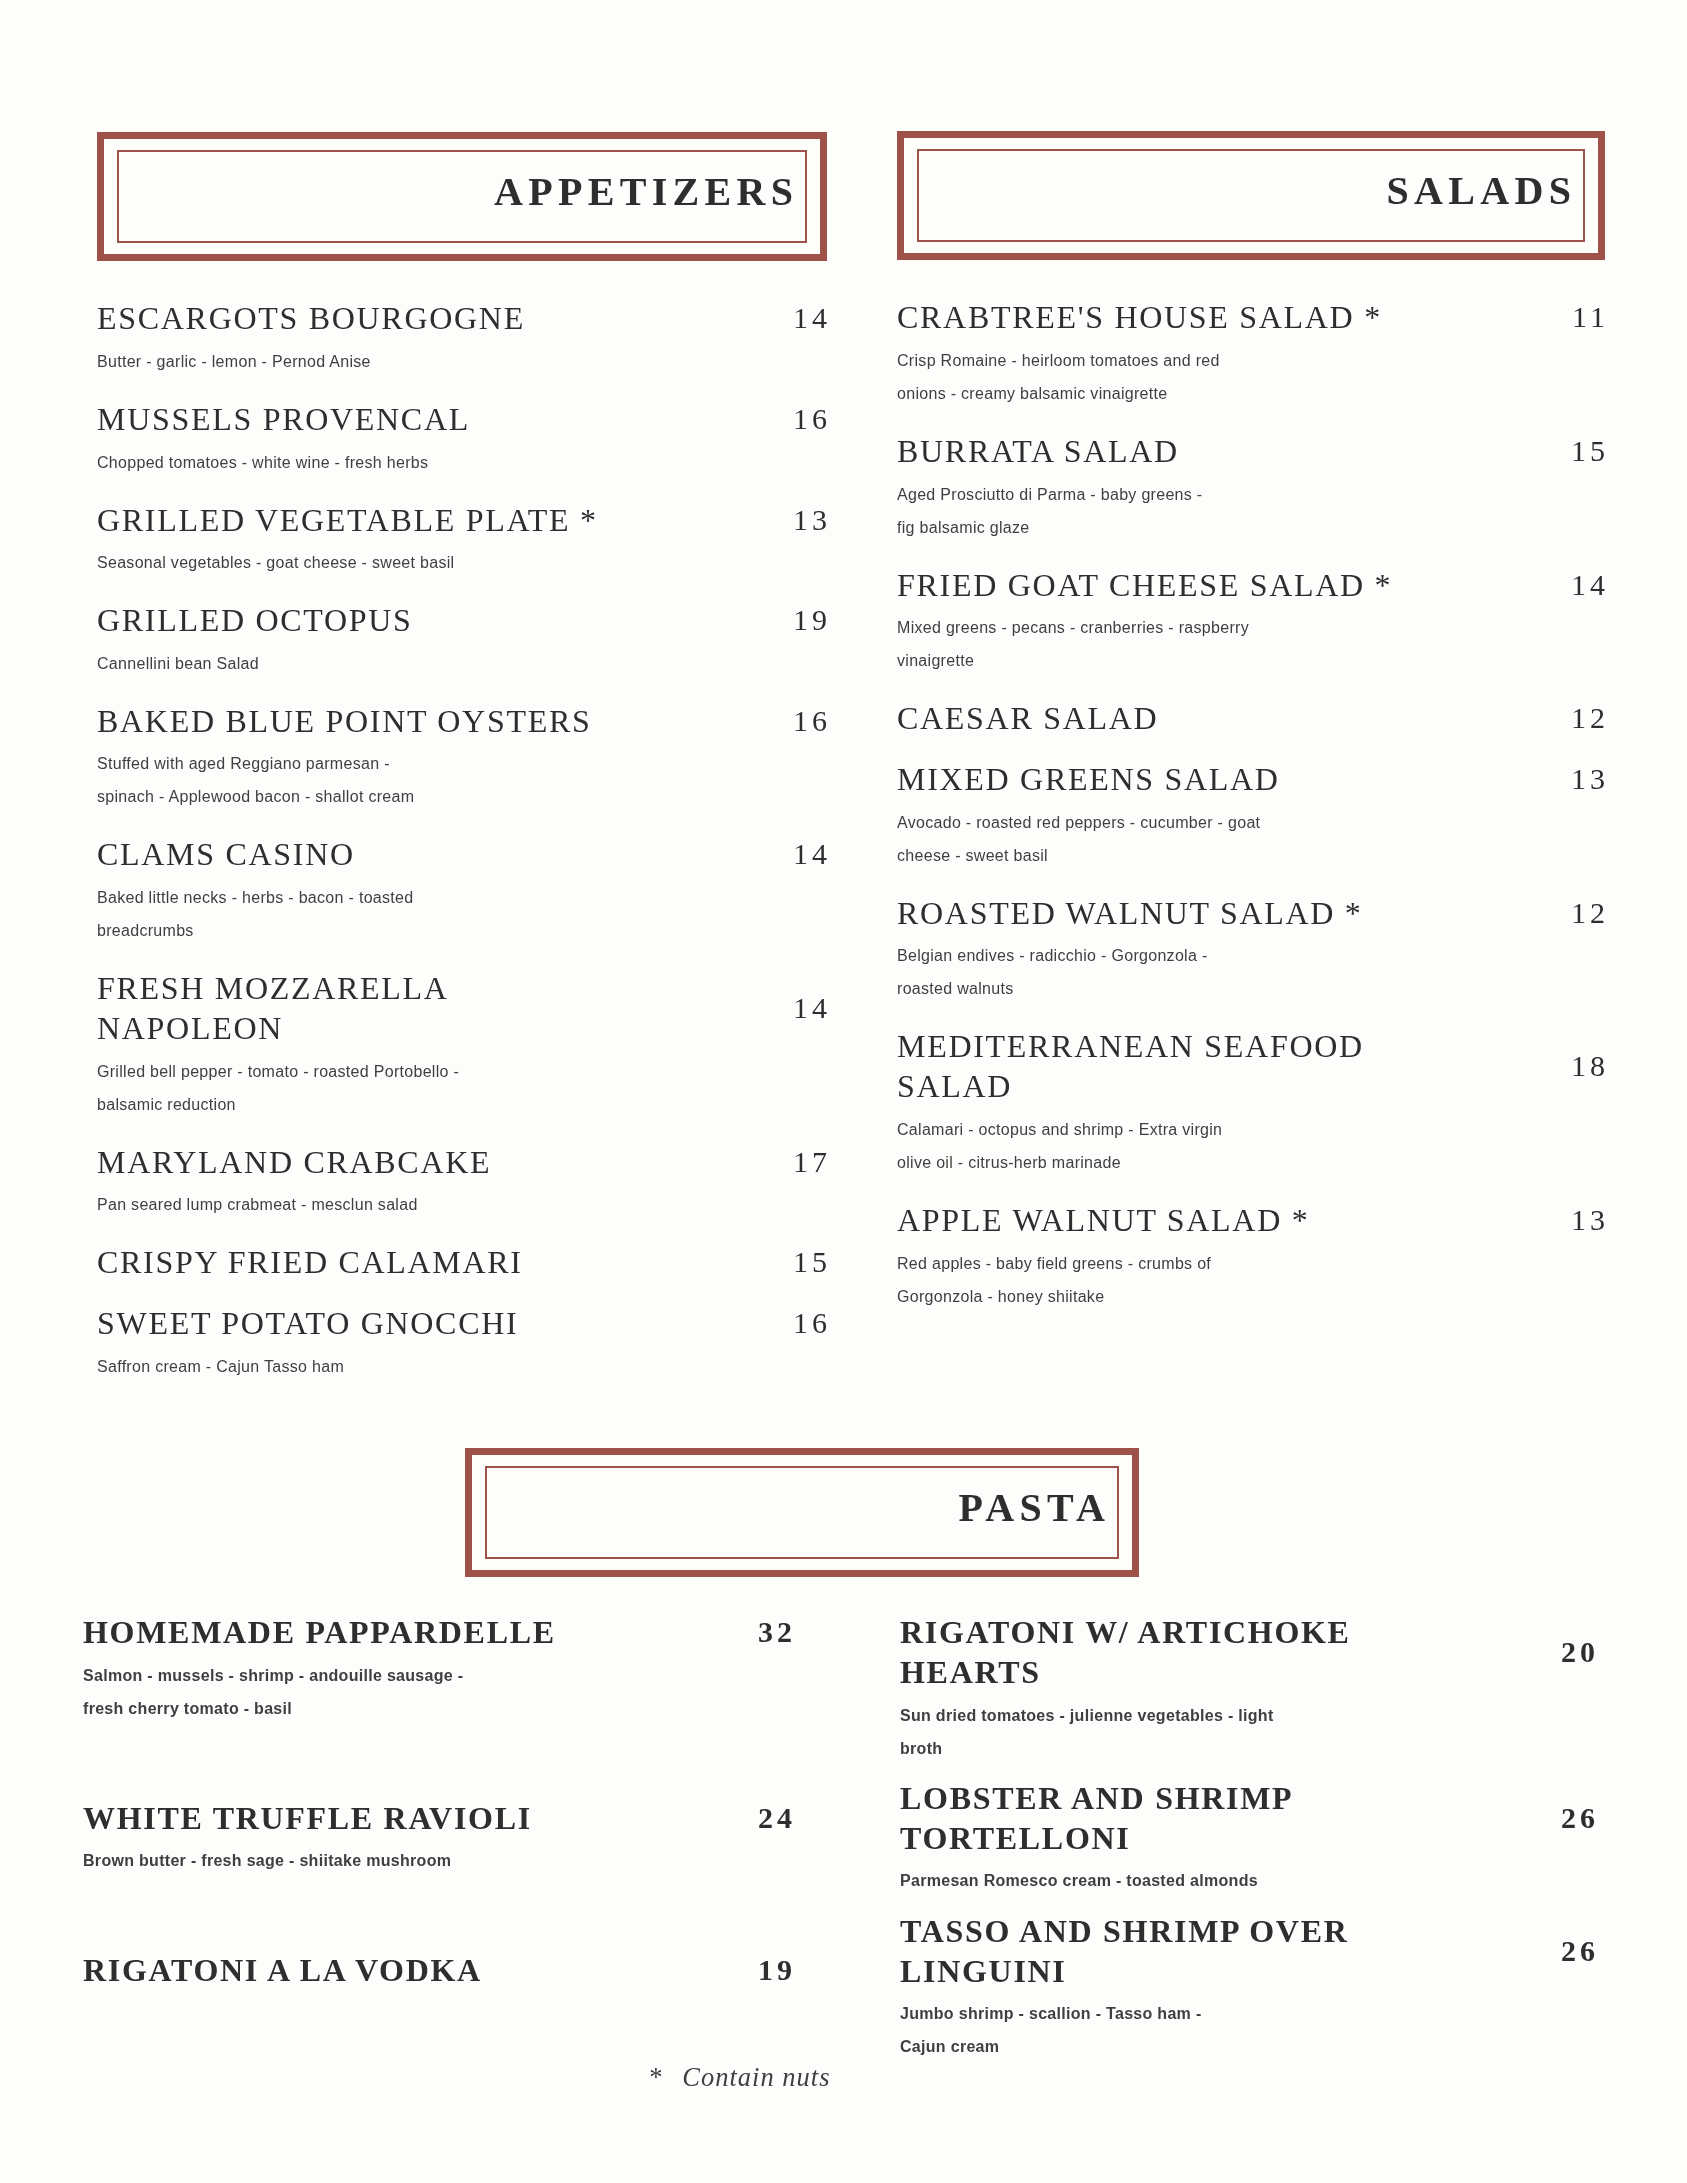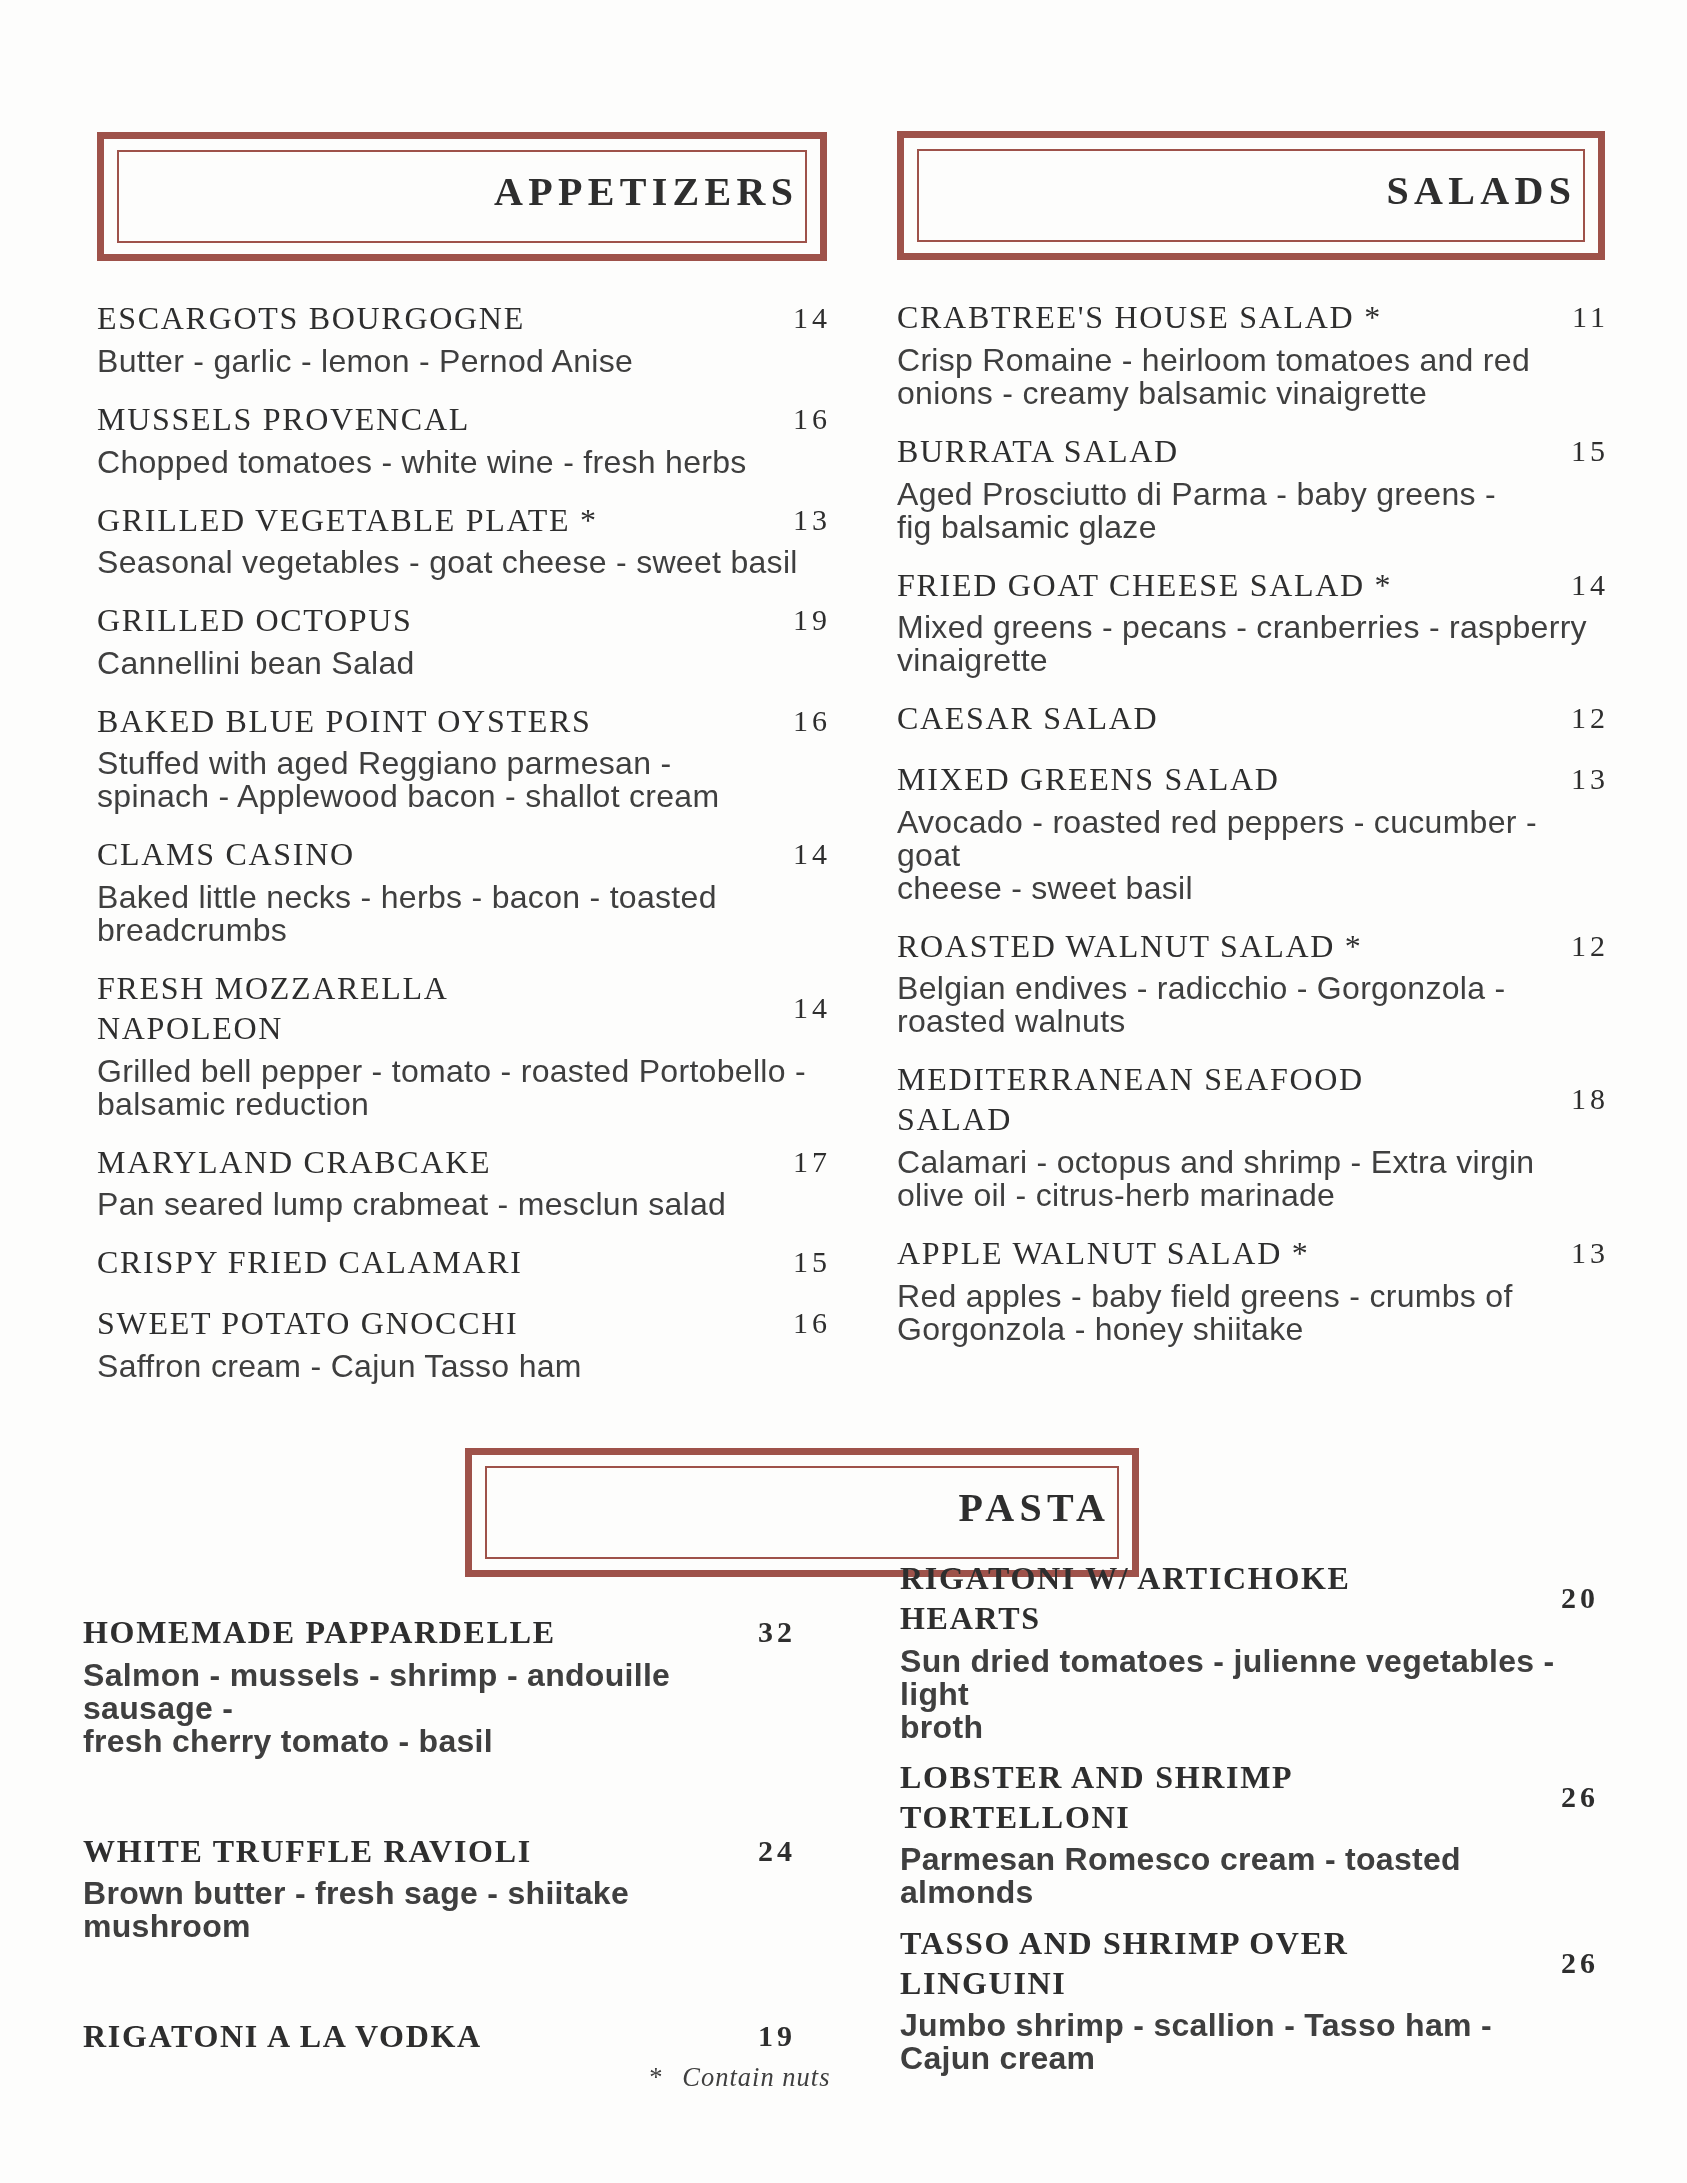--- a/index.html
+++ b/index.html
@@ -36,21 +36,21 @@
     font-weight:700;
     letter-spacing:5.3px;
     color:var(--heading);
   }
   
   .col{position:absolute;}
   #appetizers-col{left:97px; top:132px;  width:730px;}
   #salads-col   {left:897px; top:131px;  width:708px;}
   #pasta-header {position:absolute; left:465px; top:1448px; width:674px;}
   #pasta-left   {position:absolute; left:83px;  top:1611px; width:709px;}
-  #pasta-right  {position:absolute; left:900px; top:1557px; width:695px;}
+  #pasta-right  {position:absolute; left:900px; top:1611px; width:695px;}
   .items{margin-top:37px;}
   .items.no-offset{margin-top:1px;font-weight:bold;}
   
   .menu-item{margin-bottom:21px;}
   #pasta-left .menu-item{margin-bottom:73px;}
   #pasta-right .menu-item{margin-bottom:13.2px;}
   .item-row{
     display:flex;
     justify-content:space-between;
     align-items:center;
@@ -68,21 +68,21 @@
     font-family:"Liberation Serif", serif;
     font-size:30px;
     line-height:40px;
     letter-spacing:4px;
     margin-right:-4px;
     color:var(--heading);
     white-space:nowrap;
   }
   .item-desc{
     font-family:"Liberation Sans", sans-serif;
-    font-size:32px;
+    font-size:16px;
     line-height:33px;
     letter-spacing:0.3px;
     color:var(--body);
     white-space:pre-line;
     margin-top:6.6px;
   }
   
   #footnote{
     position:absolute;
     left:648px;

